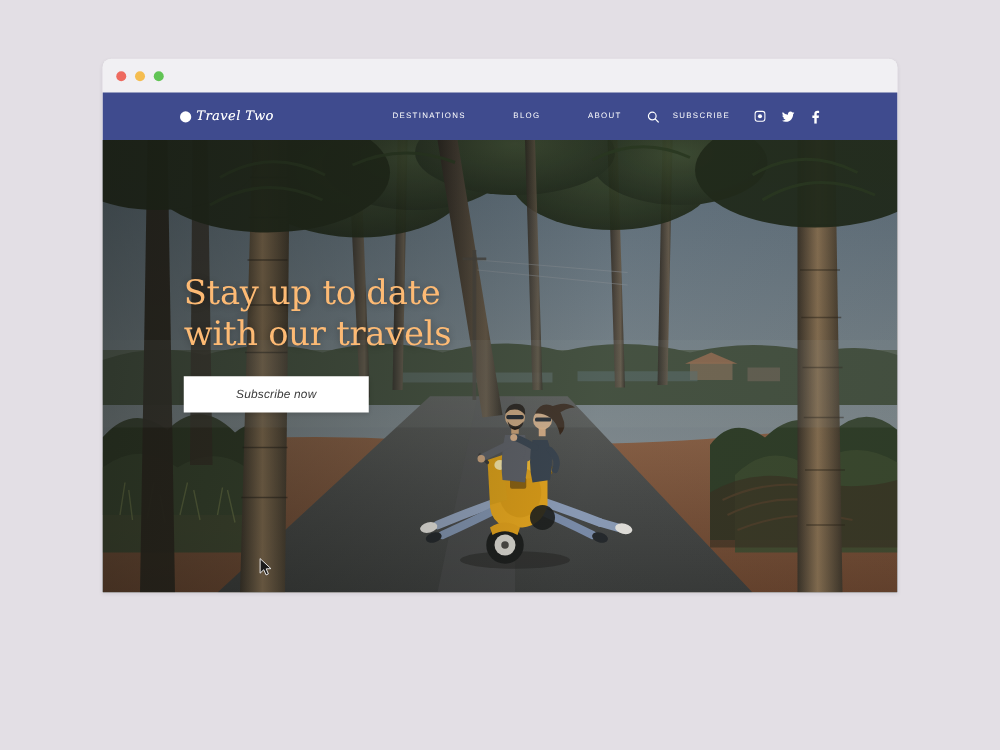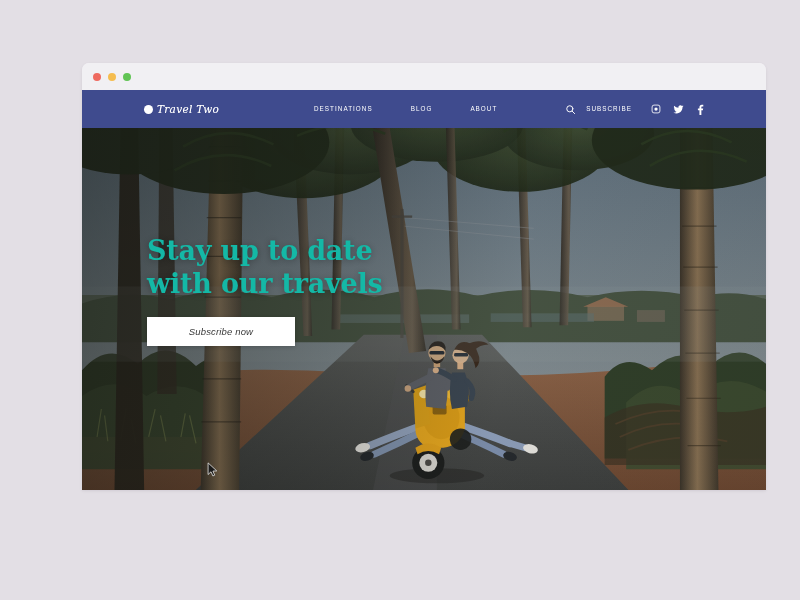--- a/index.html
+++ b/index.html
@@ -12,22 +12,22 @@
     overflow: hidden;
     background: #e3dfe5;
     font-family: "Liberation Sans", sans-serif;
     position: relative;
   }
 
   
   #browser-window {
     position: absolute;
     left: 82px;
-    top: 63px;
-    width: 684px;
+    top: 47px;
+    width: 636px;
     height: 427px;
     border-radius: 7px 7px 0 0;
     overflow: hidden;
     box-shadow: 0 1px 3px rgba(80,70,90,0.12);
     background: #f1f0f3;
   }
 
   
   #titlebar {
     position: absolute;
@@ -170,23 +170,23 @@
   #hero-content {
     position: absolute;
     left: 65px;
     top: 107px;
     z-index: 3;
   }
   #hero-heading {
     font-family: "DejaVu Serif", serif;
     font-size: 27px;
     line-height: 1.21;
-    color: #14b8a6;
+    color: #fdba74;
     margin: 0;
-    font-weight: 700;
+    font-weight: 400;
     letter-spacing: -0.2px;
     white-space: pre-line;
     text-shadow: 0 1px 6px rgba(0,0,0,0.30);
   }
   #subscribe-button {
     margin-top: 17px;
     width: 148px;
     height: 29px;
     background: #ffffff;
     border: none;

